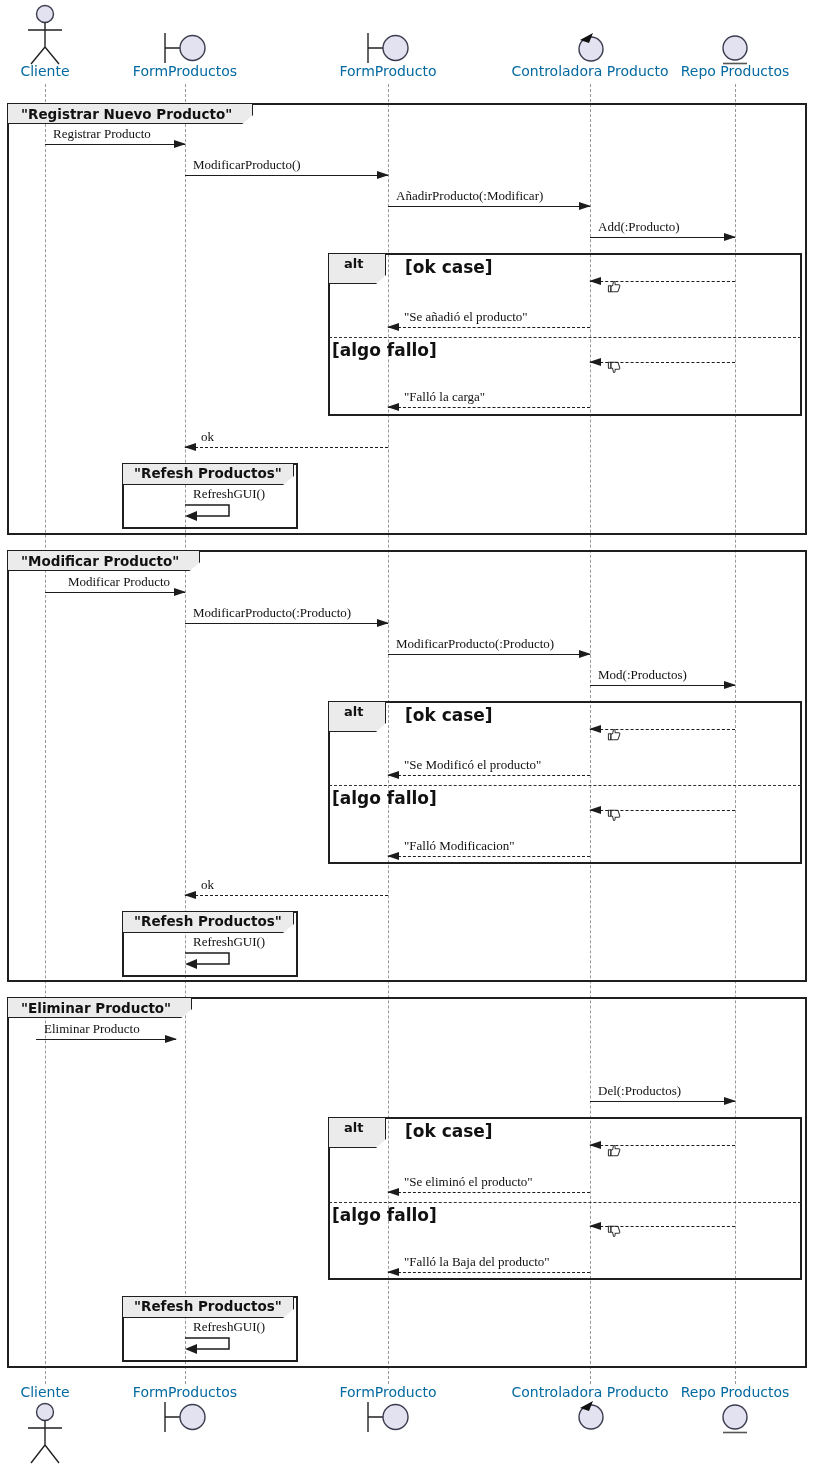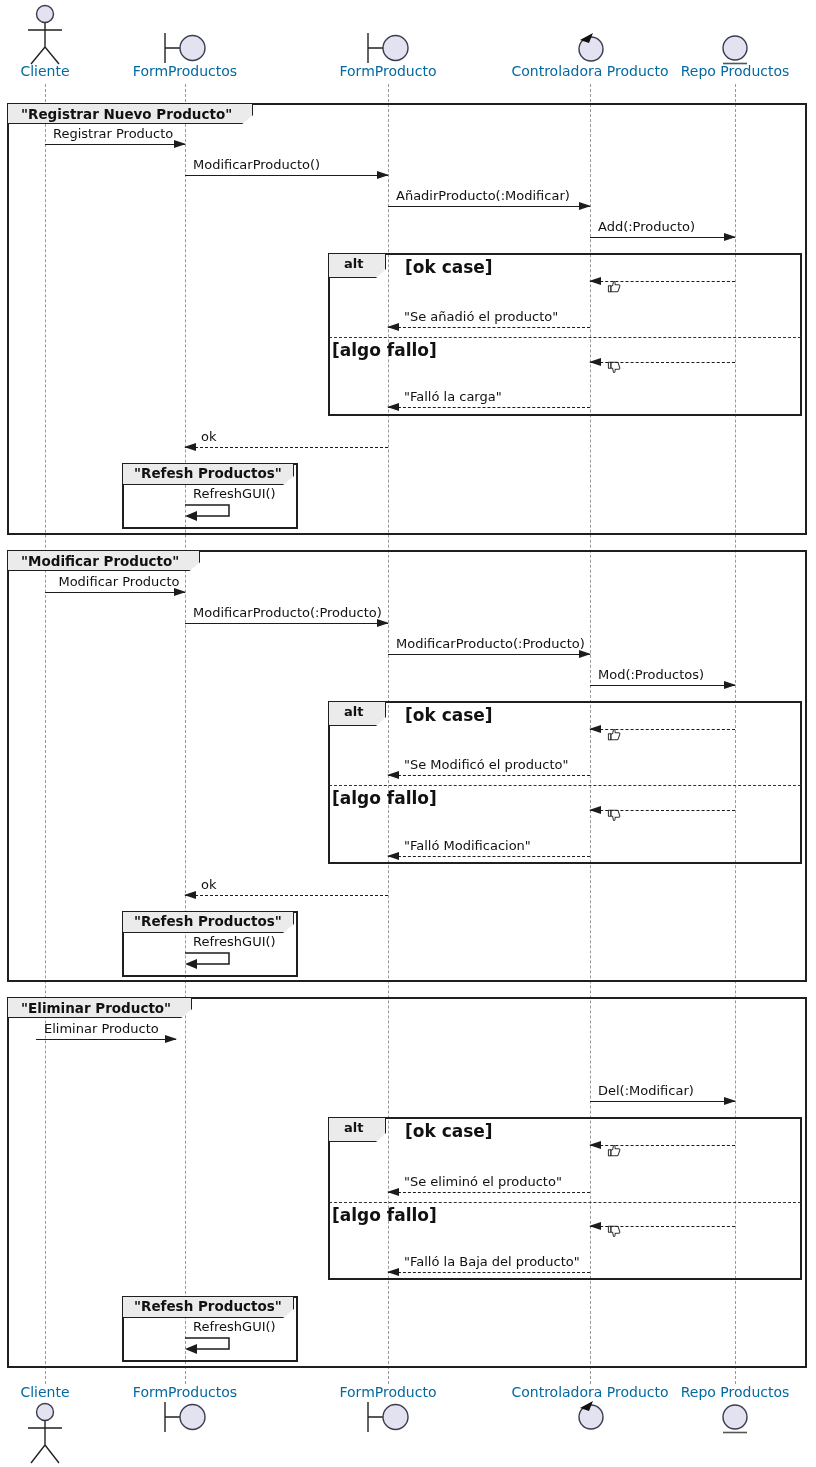--- a/index.html
+++ b/index.html
@@ -11,35 +11,35 @@
   .pname { position:absolute; transform:translateX(-50%); font-size:14px; color:#0369a1;
            white-space:nowrap; line-height:17px; }
   .picon { position:absolute; }
 
   .bf { position:absolute; left:7px; width:800px; border:2px solid #1f1f1f; background:transparent; }
   .tab { position:absolute; top:-2px; left:-2px; background:#ebebeb; border:1.6px solid #1f1f1f;
          font-weight:bold; font-size:13.5px; color:#111; line-height:18px; padding:1px 20px 0 13px;
          clip-path:polygon(0 0,100% 0,100% calc(100% - 9px),calc(100% - 11px) 100%,0 100%);
          white-space:nowrap; }
   .af { position:absolute; left:328px; width:474px; height:163px; border:2px solid #1f1f1f; }
-  .alt-tab { position:absolute; top:-2px; left:-2px; width:58px; height:25px; background:#ebebeb;
+  .alt-tab { position:absolute; top:-2px; left:-2px; width:58px; height:31px; background:#ebebeb;
          border:1.6px solid #1f1f1f; font-weight:bold; font-size:13px; line-height:19px;
          padding-left:15px; color:#111;
          clip-path:polygon(0 0,100% 0,100% calc(100% - 9px),calc(100% - 10px) 100%,0 100%); }
   .guard { position:absolute; font-weight:bold; font-size:17px; color:#111; white-space:nowrap; }
   .divider { position:absolute; left:329px; width:472px; border-top:1.5px dashed #333; }
 
   .rf { position:absolute; left:122px; width:176px; height:66px; border:2px solid #1f1f1f; background:transparent; }
   .rtab { position:absolute; top:-2px; left:-2px; width:172px; height:22px; background:#ebebeb;
          border:1.6px solid #1f1f1f; font-weight:bold; font-size:13.5px; line-height:18px;
          padding-left:11px; color:#111;
          clip-path:polygon(0 0,100% 0,100% calc(100% - 9px),calc(100% - 11px) 100%,0 100%);
          white-space:nowrap; }
 
-  .msg { position:absolute; }
+  .msg { position:absolute;font-family:Liberation Serif, serif; }
   .msg .lbl { font-size:13px; color:#111; line-height:16px; white-space:nowrap; padding-left:8px; }
   .msg .lbl.resp { padding-left:16px; }
   .msg .line { position:relative; margin-top:2px; height:0; }
   .line.solid { border-top:1.5px solid #1c1c1c; }
   .line.dash  { border-top:1.3px dashed #1c1c1c; }
   .head { position:absolute; width:0; height:0; top:-5px;
           border-top:4.5px solid transparent; border-bottom:4.5px solid transparent; }
   .head.r { right:-1px; border-left:12px solid #1c1c1c; }
   .head.l { left:-1px;  border-right:12px solid #1c1c1c; }
 
@@ -283,21 +283,21 @@
     <div class="tab">"Eliminar Producto"</div>
   </div>
 
   <div class="msg" style="left:36px;top:1021px;width:140px;">
     <div class="lbl">Eliminar Producto</div>
     <div class="line solid">
         <i class="head r"></i>
       </div>
   </div>
   <div class="msg" style="left:590px;top:1083px;width:145px;">
-    <div class="lbl">Del(:Modificar)</div>
+    <div class="lbl">Del(:Productos)</div>
     <div class="line solid">
         <i class="head r"></i>
       </div>
   </div>
 
   <div class="af" style="top:1117px;">
     <div class="alt-tab">alt</div>
   </div>
   <div class="guard" style="left:405px;top:1121px;">[ok case]</div>
 

